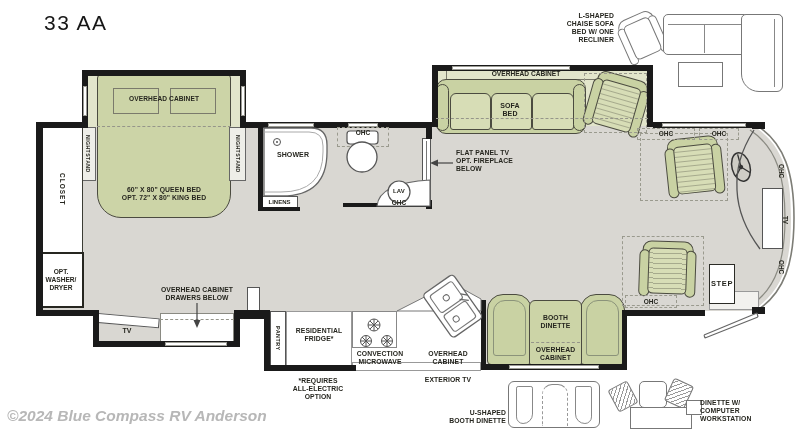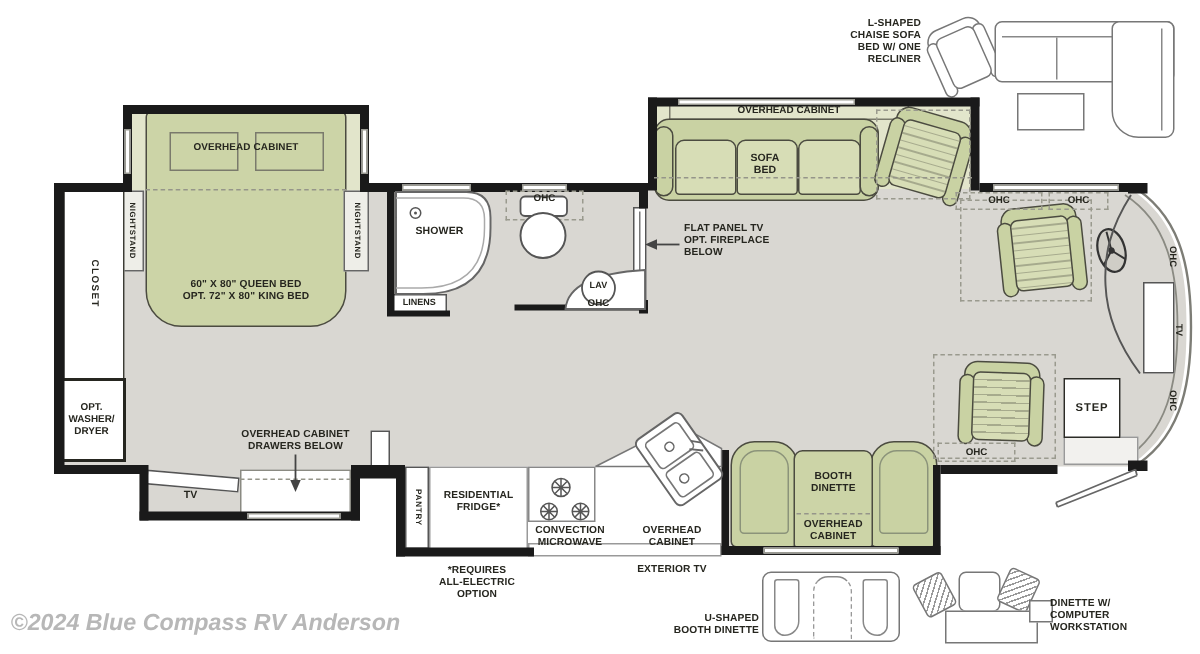--- a/index.html
+++ b/index.html
@@ -162,21 +162,21 @@
   <div class="dashbox" style="left:625px;top:295px;width:52px;height:13px">
     <div class="lblc" style="font-size:6.5px">OHC</div>
   </div>
 
   <div class="abs" style="left:772px;top:152px;width:13px;height:38px;writing-mode:vertical-rl;font-weight:700;font-size:6.3px;color:#26261f;text-align:center;z-index:6">OHC</div>
   <div class="abs" style="left:776px;top:207px;width:13px;height:26px;writing-mode:vertical-rl;font-weight:700;font-size:6.3px;color:#26261f;text-align:center;z-index:6">TV</div>
   <div class="abs" style="left:772px;top:248px;width:13px;height:38px;writing-mode:vertical-rl;font-weight:700;font-size:6.3px;color:#26261f;text-align:center;z-index:6">OHC</div>
 
   <div class="wbox" style="left:762px;top:188px;width:21px;height:61px;border-color:#555;z-index:1"></div>
 
-  <div class="wbox" style="left:709px;top:252px;width:38px;height:40px;border:1.5px solid #2b2b26;z-index:3">
+  <div class="wbox" style="left:709px;top:264px;width:26px;height:40px;border:1.5px solid #2b2b26;z-index:3">
     <div class="lblc" style="font-size:7.5px;letter-spacing:.6px">STEP</div>
   </div>
   <div class="wbox" style="left:709px;top:291px;width:50px;height:19px;border-color:#999;background:#f2f1ee"></div>
 
   <div class="abs" style="left:269px;top:311px;width:212px;height:55px;background:#fff;z-index:1"></div>
   <div class="wbox" style="left:270px;top:311px;width:16px;height:55px;border-color:#555;z-index:2">
     <div class="lblv" style="font-size:5.4px;letter-spacing:.5px">PANTRY</div>
   </div>
   <div class="wbox" style="left:286px;top:311px;width:66px;height:57px;border-color:#999;z-index:2"></div>
   <div class="lbl" style="left:286px;top:327px;width:66px;font-size:6.8px">RESIDENTIAL
@@ -321,15 +321,16 @@
 
   <div class="wbox stripes" style="left:612px;top:384px;width:22px;height:25px;border-color:#777;transform:rotate(-28deg);border-radius:3px"></div>
   <div class="wbox" style="left:639px;top:381px;width:28px;height:27px;border-color:#777;border-radius:5px"></div>
   <div class="wbox stripes" style="left:668px;top:381px;width:22px;height:25px;border-color:#777;transform:rotate(25deg);border-radius:3px"></div>
   <div class="wbox" style="left:630px;top:407px;width:62px;height:22px;border-color:#777"></div>
   <div class="wbox" style="left:686px;top:400px;width:16px;height:15px;border-color:#777"></div>
   <div class="lbl" style="left:700px;top:399px;width:66px;text-align:left;font-size:6.8px">DINETTE W/
 COMPUTER
 WORKSTATION</div>
 
+  <div class="title" style="left:44px;top:11px">33 AA</div>
   <div class="wmark" style="left:7px;top:407px">©2024 Blue Compass RV Anderson</div>
 
 </div>
 
 </body></html>

